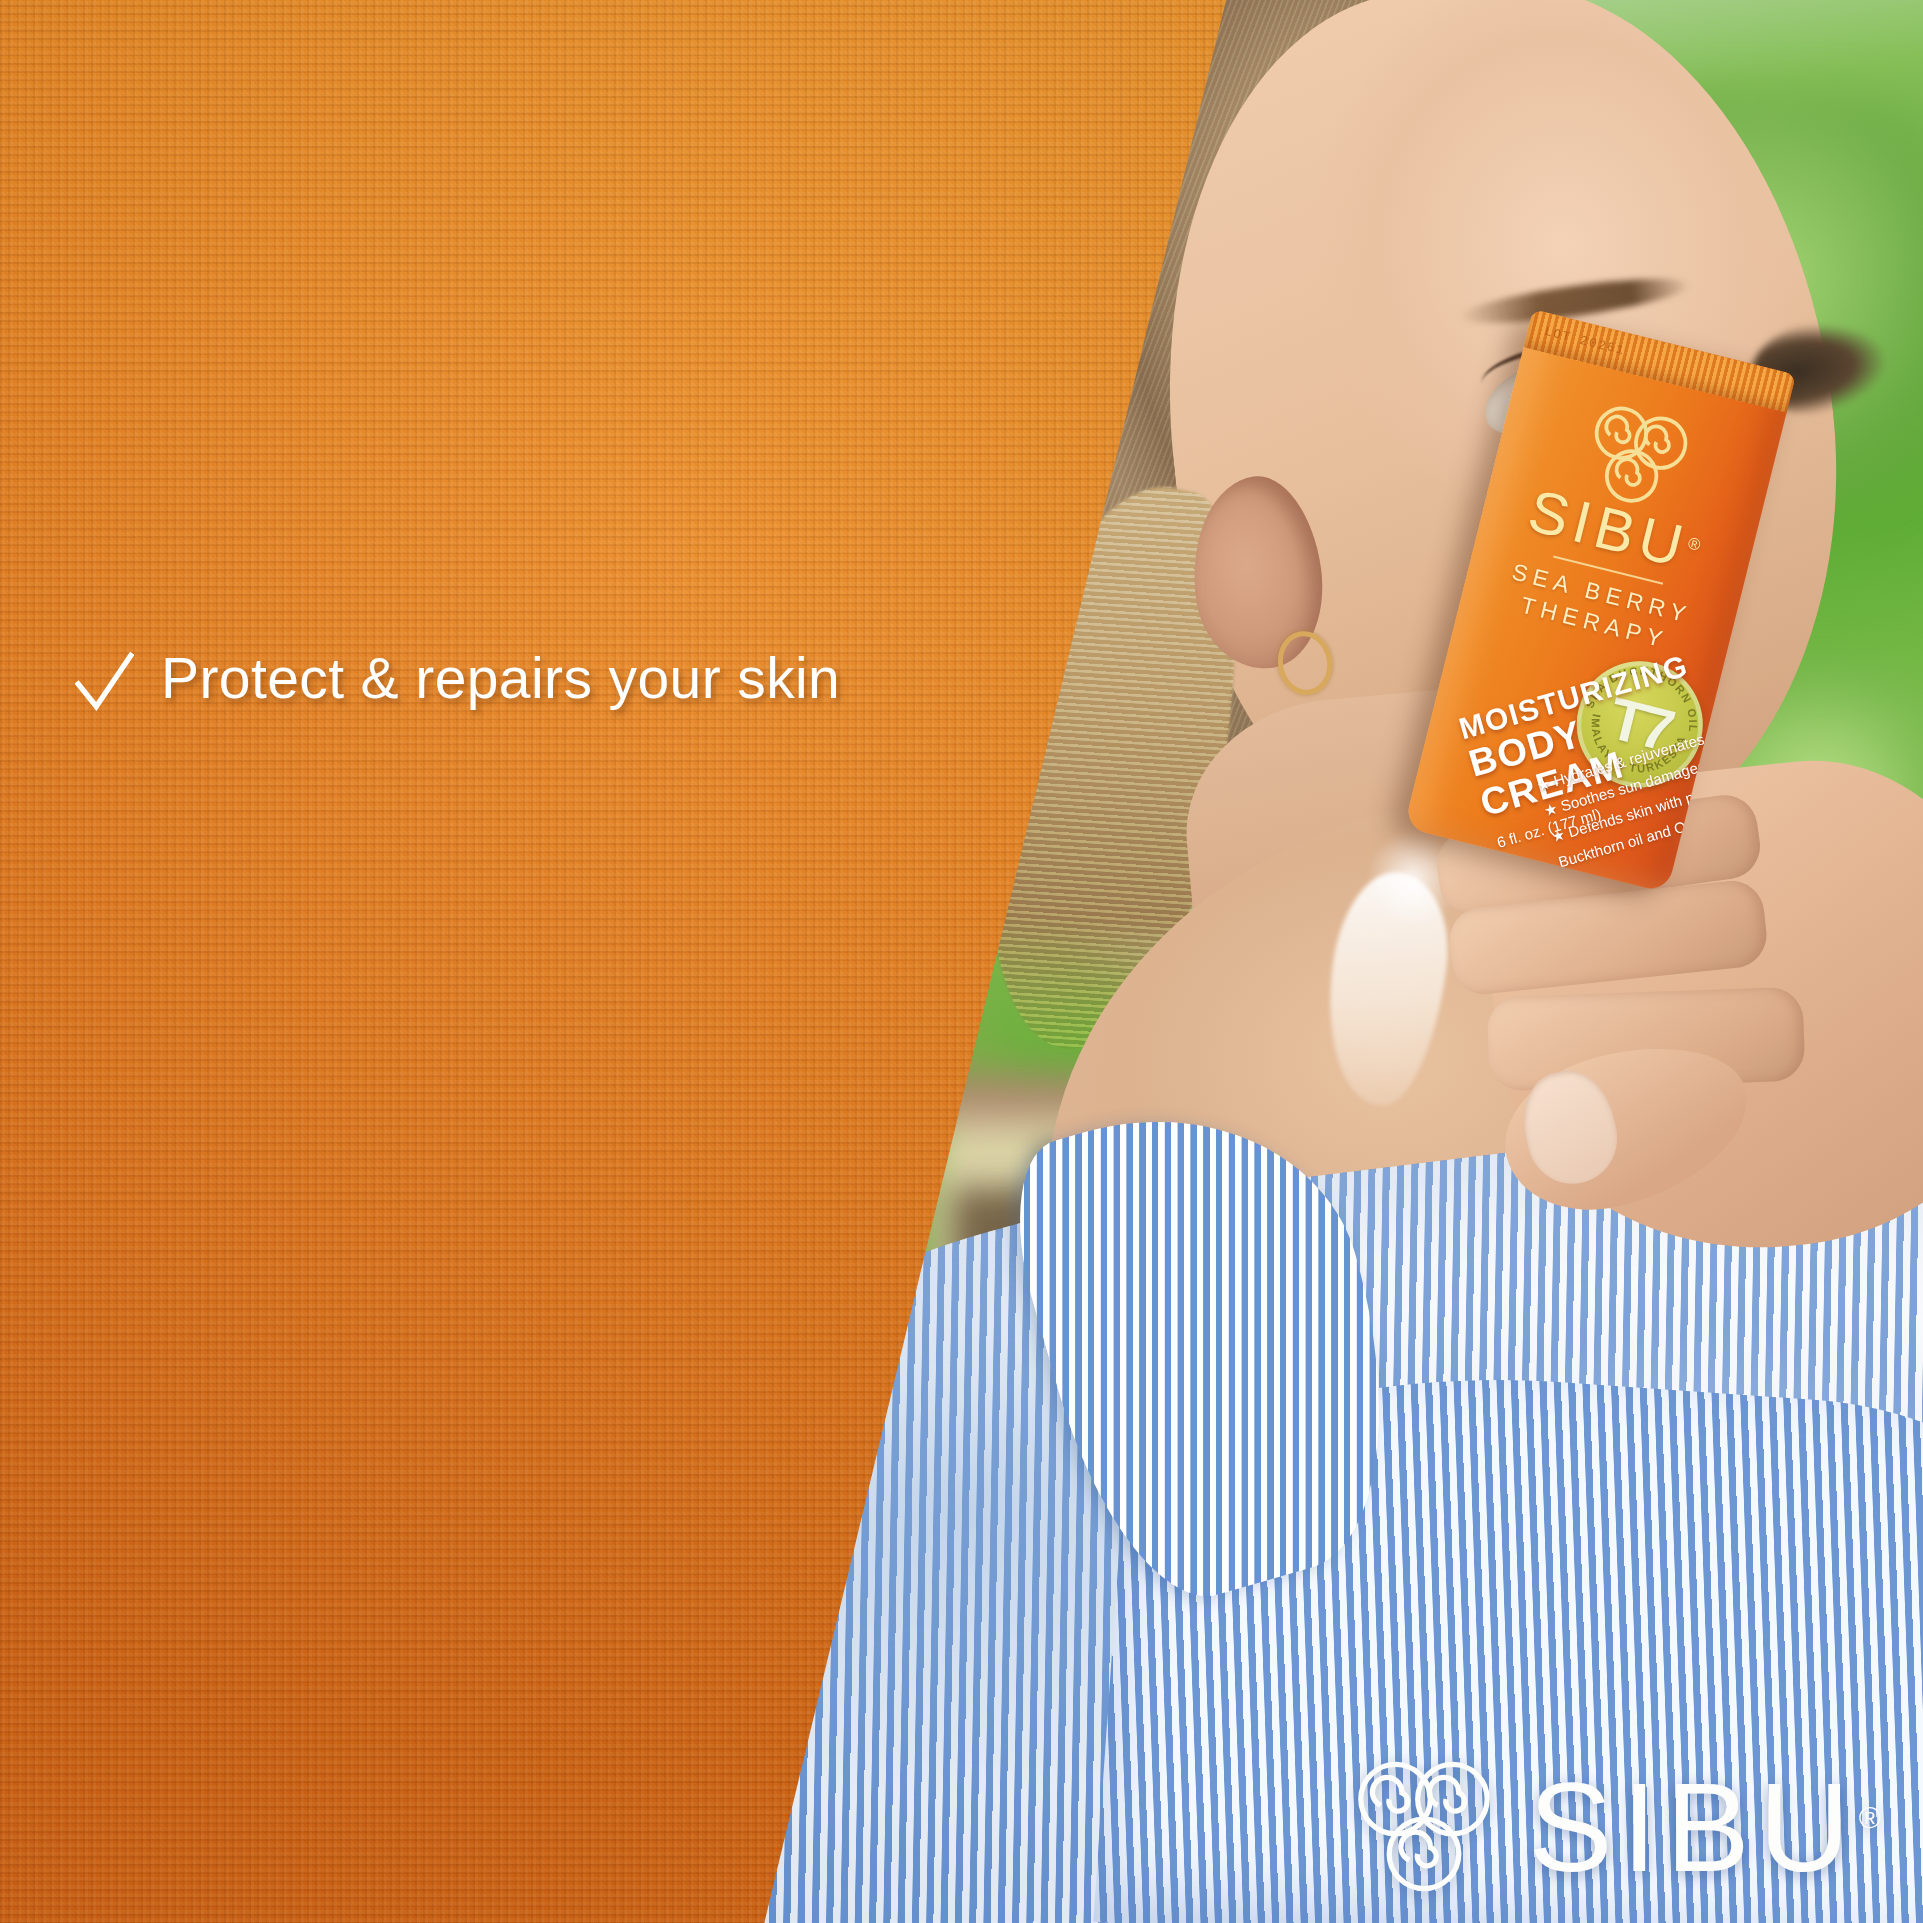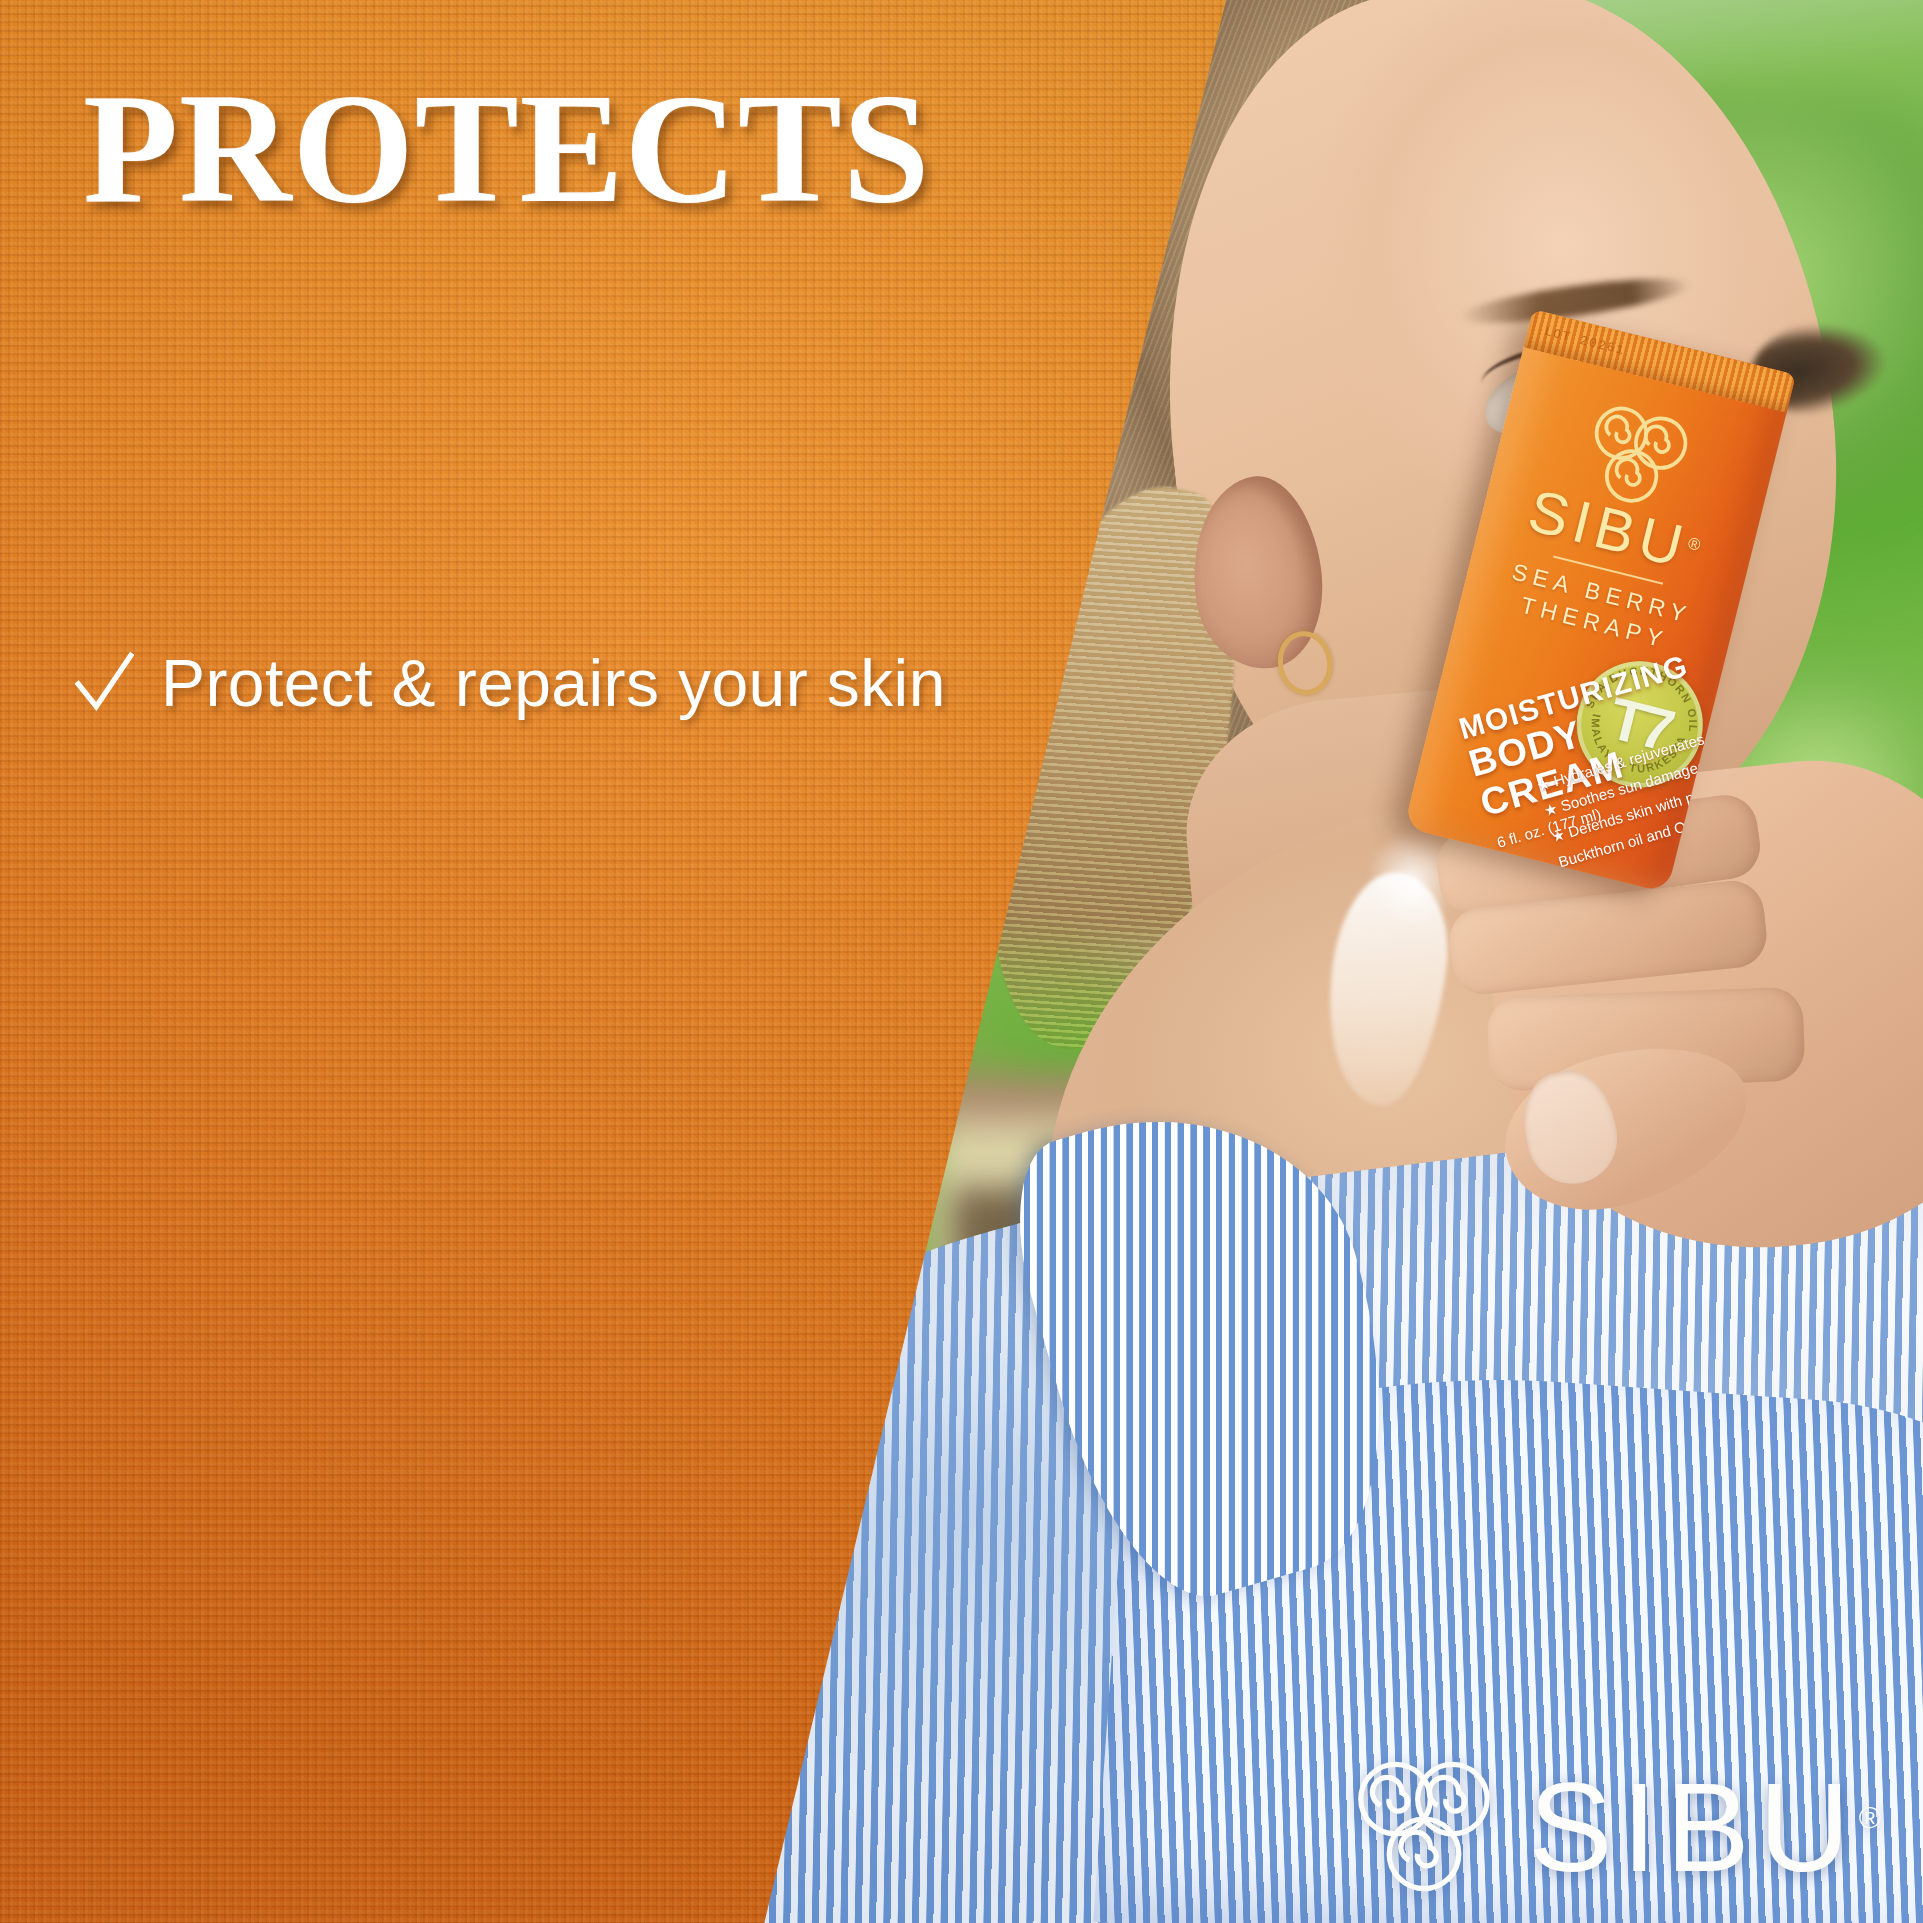--- a/index.html
+++ b/index.html
@@ -360,21 +360,21 @@
   .headline div{white-space:nowrap;}
 
   .bullets{position:absolute;left:75px;top:645px;width:887px;}
   .bullet{
     display:flex;align-items:flex-start;gap:27px;margin-bottom:47px;
   }
   .check{
     flex:0 0 auto;width:59px;height:69px;margin-top:6px;
   }
   .bullet-text{
-    color:#ffffff;font-size:66px;line-height:1.18;font-weight:400;
+    color:#ffffff;font-size:57px;line-height:1.18;font-weight:400;
     letter-spacing:0.4px;
     text-shadow:3px 3.8px 6.8px rgba(95,44,6,.42);
   }
 </style>
 </head>
 <body>
 
 <div id="stage">
 
   <div class="photo">
@@ -484,21 +484,20 @@
       </span>
       <span class="wm-text"><span>SIBU</span><sup>®</sup></span>
     </div>
   </div>
 
   <div class="panel"></div>
   <div class="panel-weave"></div>
   <div class="panel-vig"></div>
 
   <div class="headline">
-    <div>PROTECTS</div>
   </div>
 
   <div class="bullets">
 
     <div class="bullet">
       <span class="check">
         <svg width="59" height="69" viewBox="0 0 78 92">
             <path d="M4 44 L28 74 L74 6" fill="none" stroke="#ffffff" stroke-width="7" stroke-linecap="square"></path>
           </svg>
       </span>

